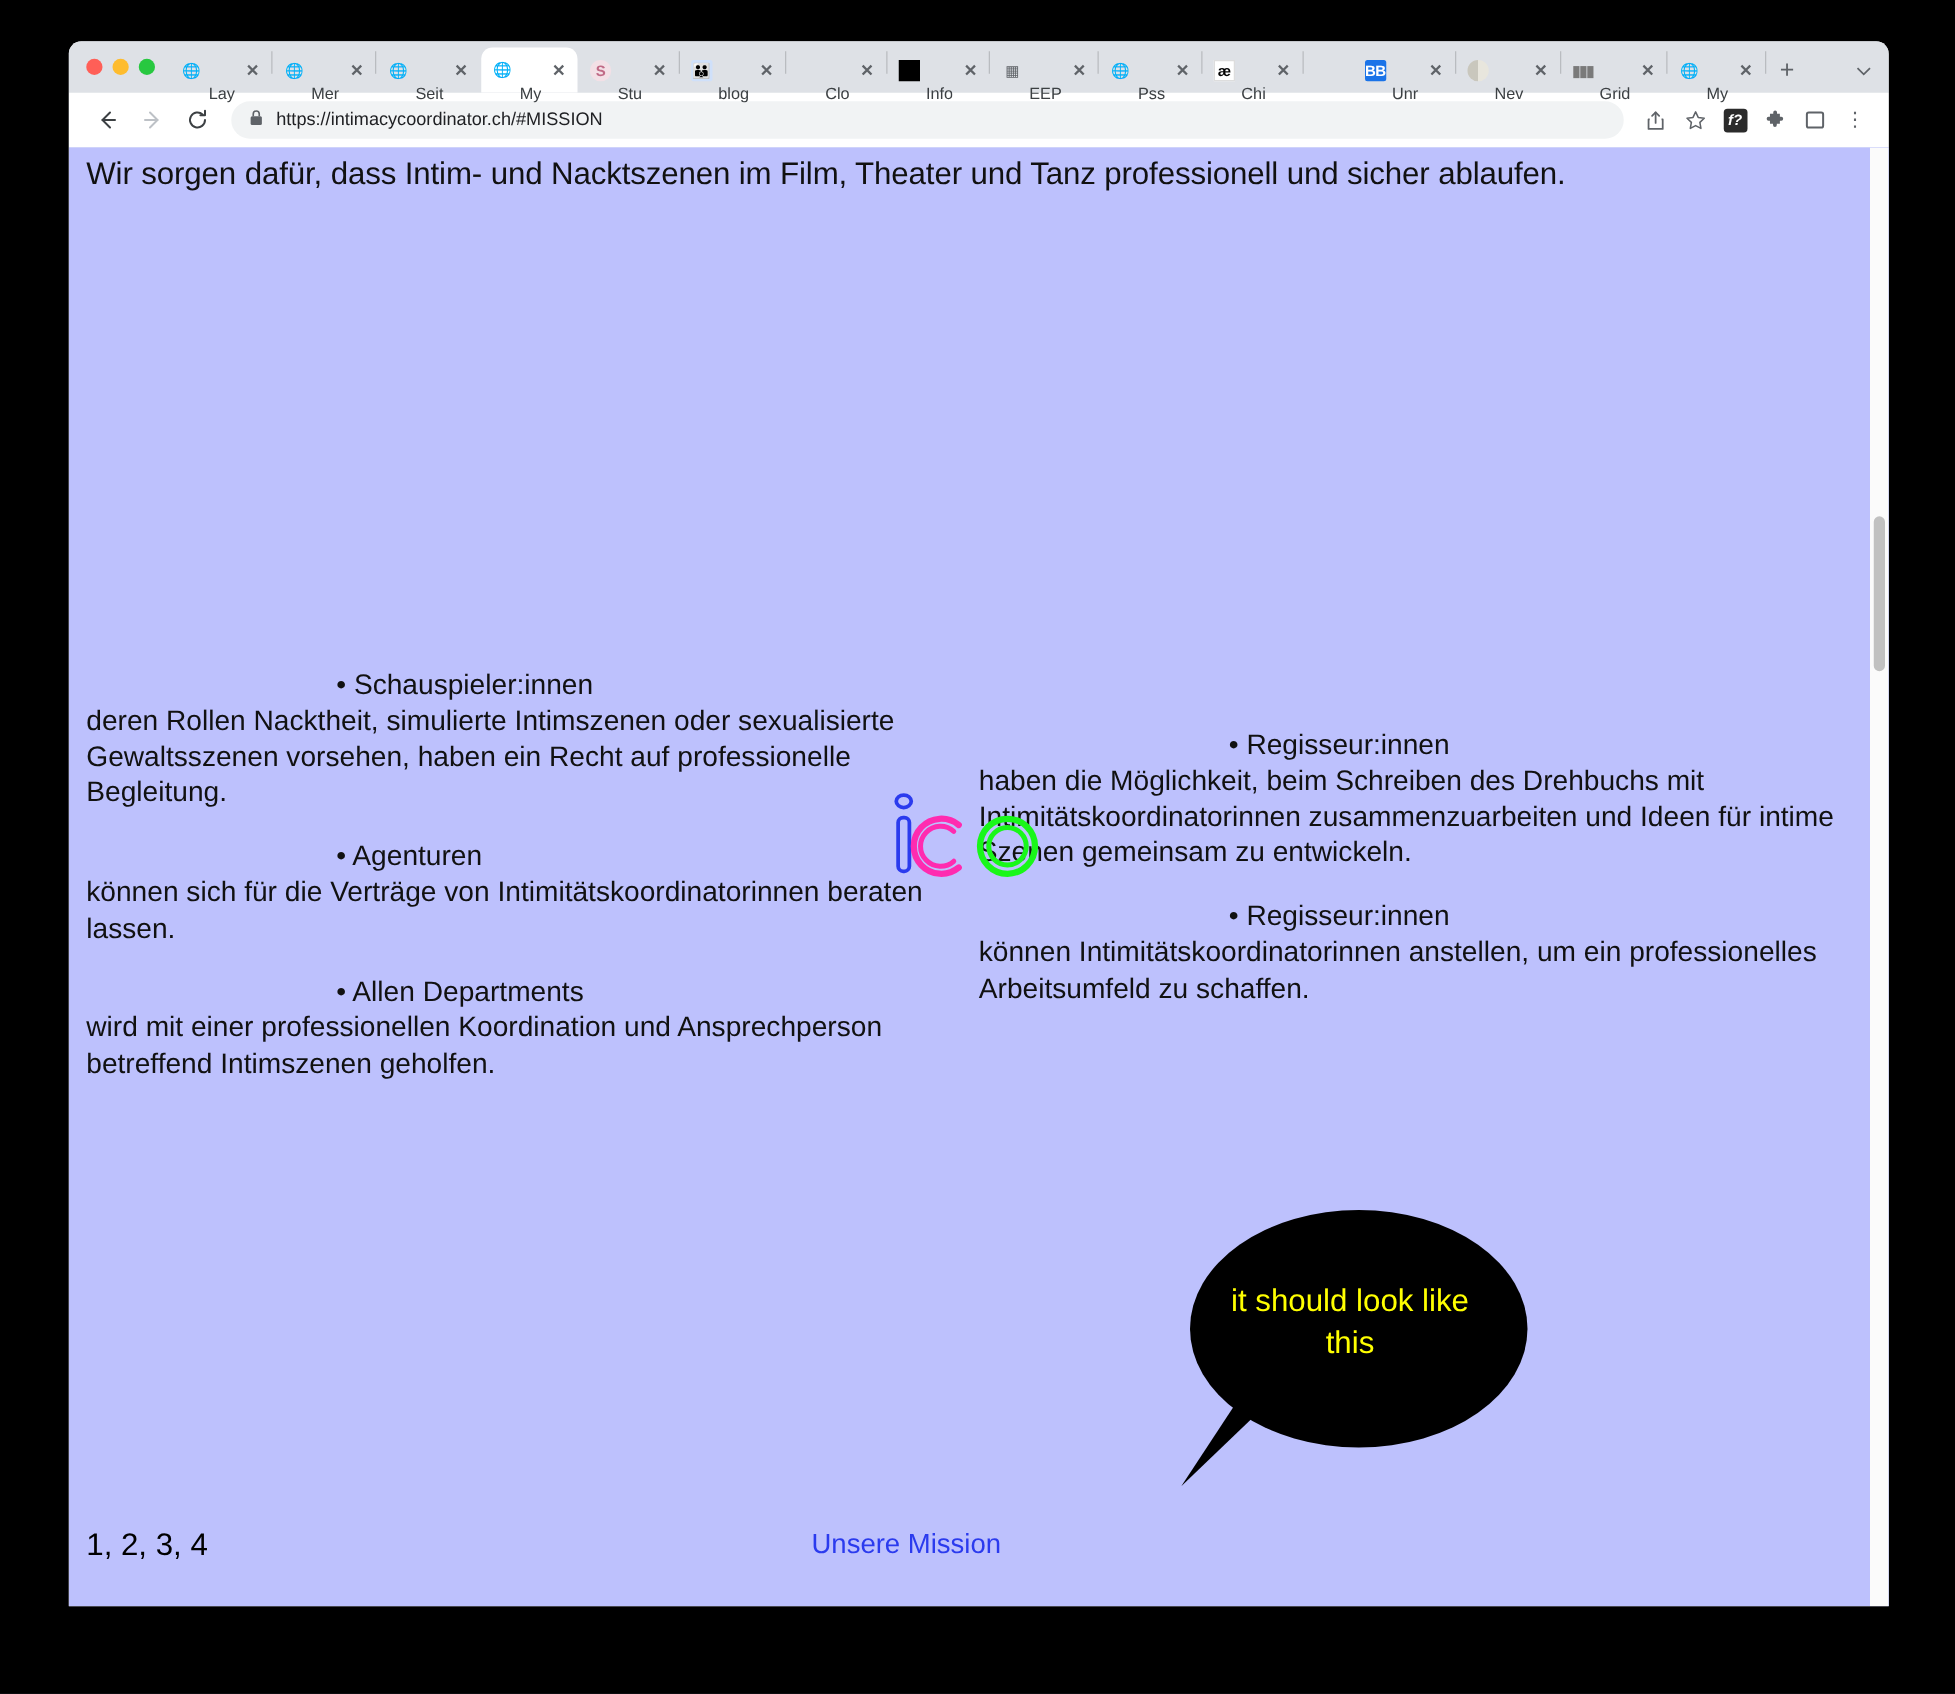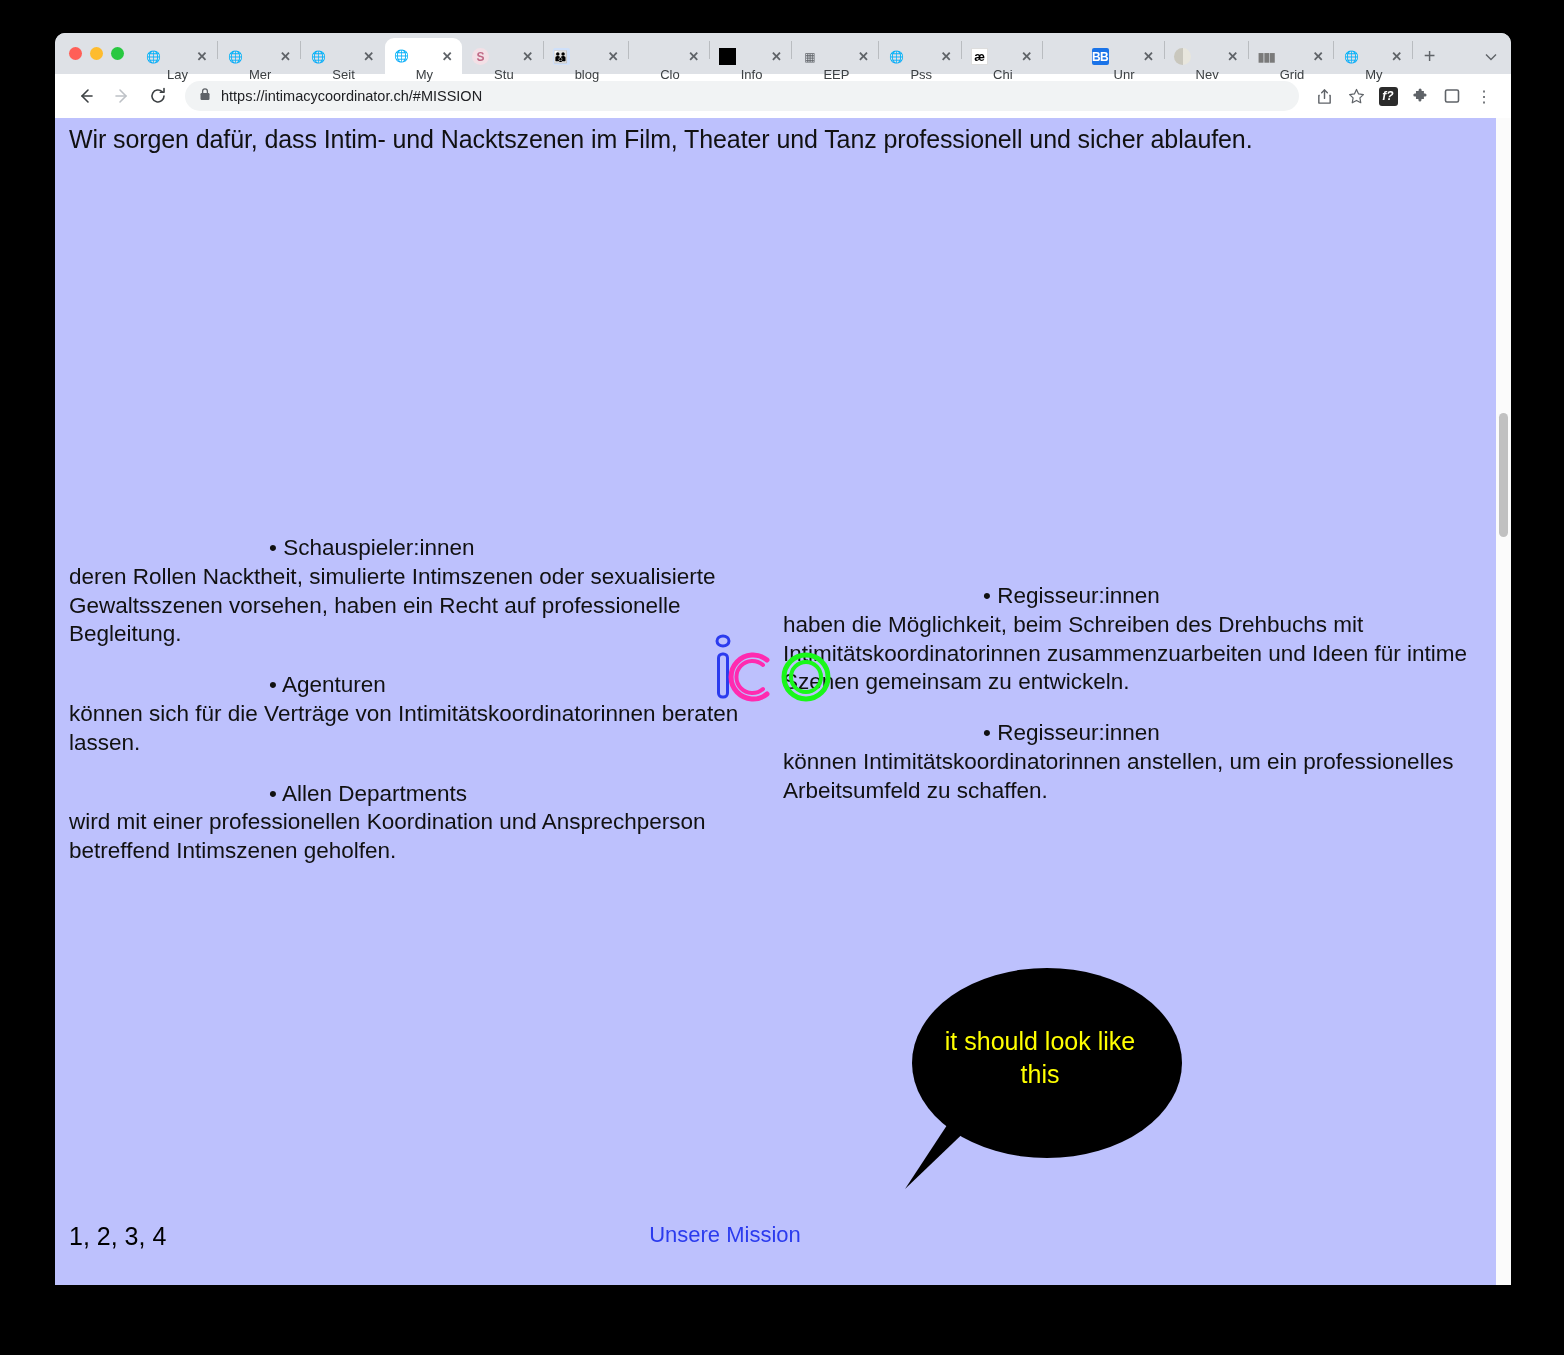--- a/index.html
+++ b/index.html
@@ -209,21 +209,21 @@
   #ico-logo {
     position: absolute;
     left: 650px; top: 510px;
     width: 135px; height: 80px;
     pointer-events: none;
   }
 
   
   #speech-bubble {
     position: absolute;
-    left: 840px; top: 845px;
+    left: 880px; top: 845px;
     width: 290px; height: 230px;
   }
   #bubble-text {
     position: absolute;
     left: 32px; top: 62px;
     width: 226px;
     text-align: center;
     color: #ffff00;
     font-size: 25px;
     line-height: 1.3;

